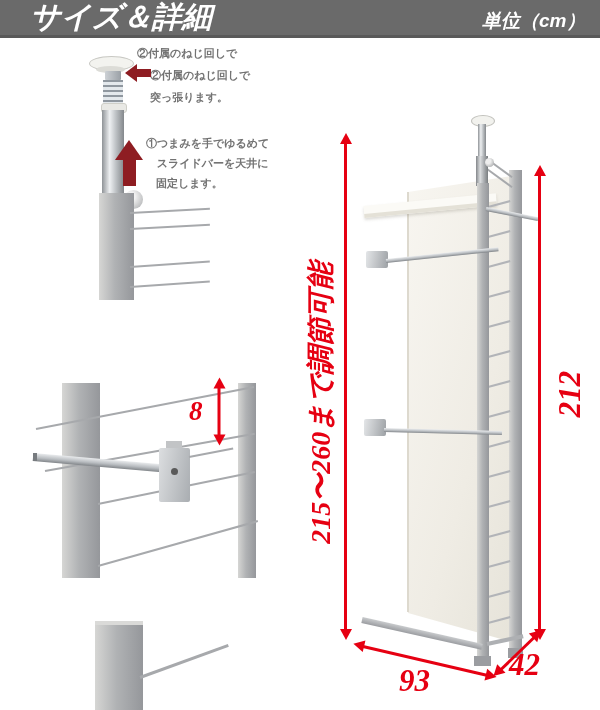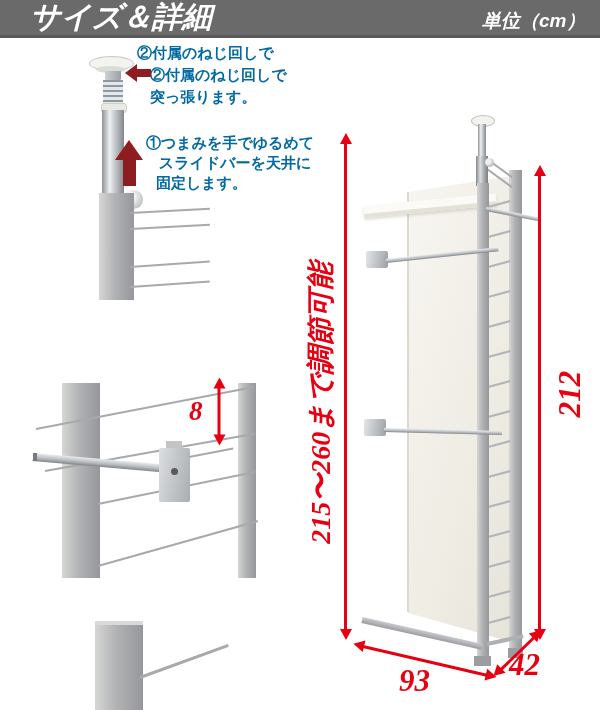--- a/index.html
+++ b/index.html
@@ -29,21 +29,21 @@
         border-top:6.5px solid transparent;border-bottom:6.5px solid transparent;
         border-right:11px solid #e60012;}
   .dim-arrow::after{content:'';position:absolute;right:-10px;top:-5px;width:0;height:0;
         border-top:6.5px solid transparent;border-bottom:6.5px solid transparent;
         border-left:11px solid #e60012;}
   .dim-label{position:absolute;color:#e60012;font-style:italic;font-weight:bold;
         font-family:"Liberation Serif",serif;white-space:nowrap;}
   .rot90{transform:rotate(-90deg);text-align:center;}
 
   
-  .jp-note{position:absolute;color:#0369a1;font-weight:bold;font-size:15px;line-height:22px;
+  .jp-note{position:absolute;color:#737373;font-weight:bold;font-size:11px;line-height:22px;
         white-space:nowrap;font-family:"Liberation Serif",serif;}
   .jp-note .ind{padding-left:13px;}
 
   
   .m-bar{position:absolute;background:#8e1d22;}
   .tri{position:absolute;width:0;height:0;}
 </style>
 </head>
 <body>
 

